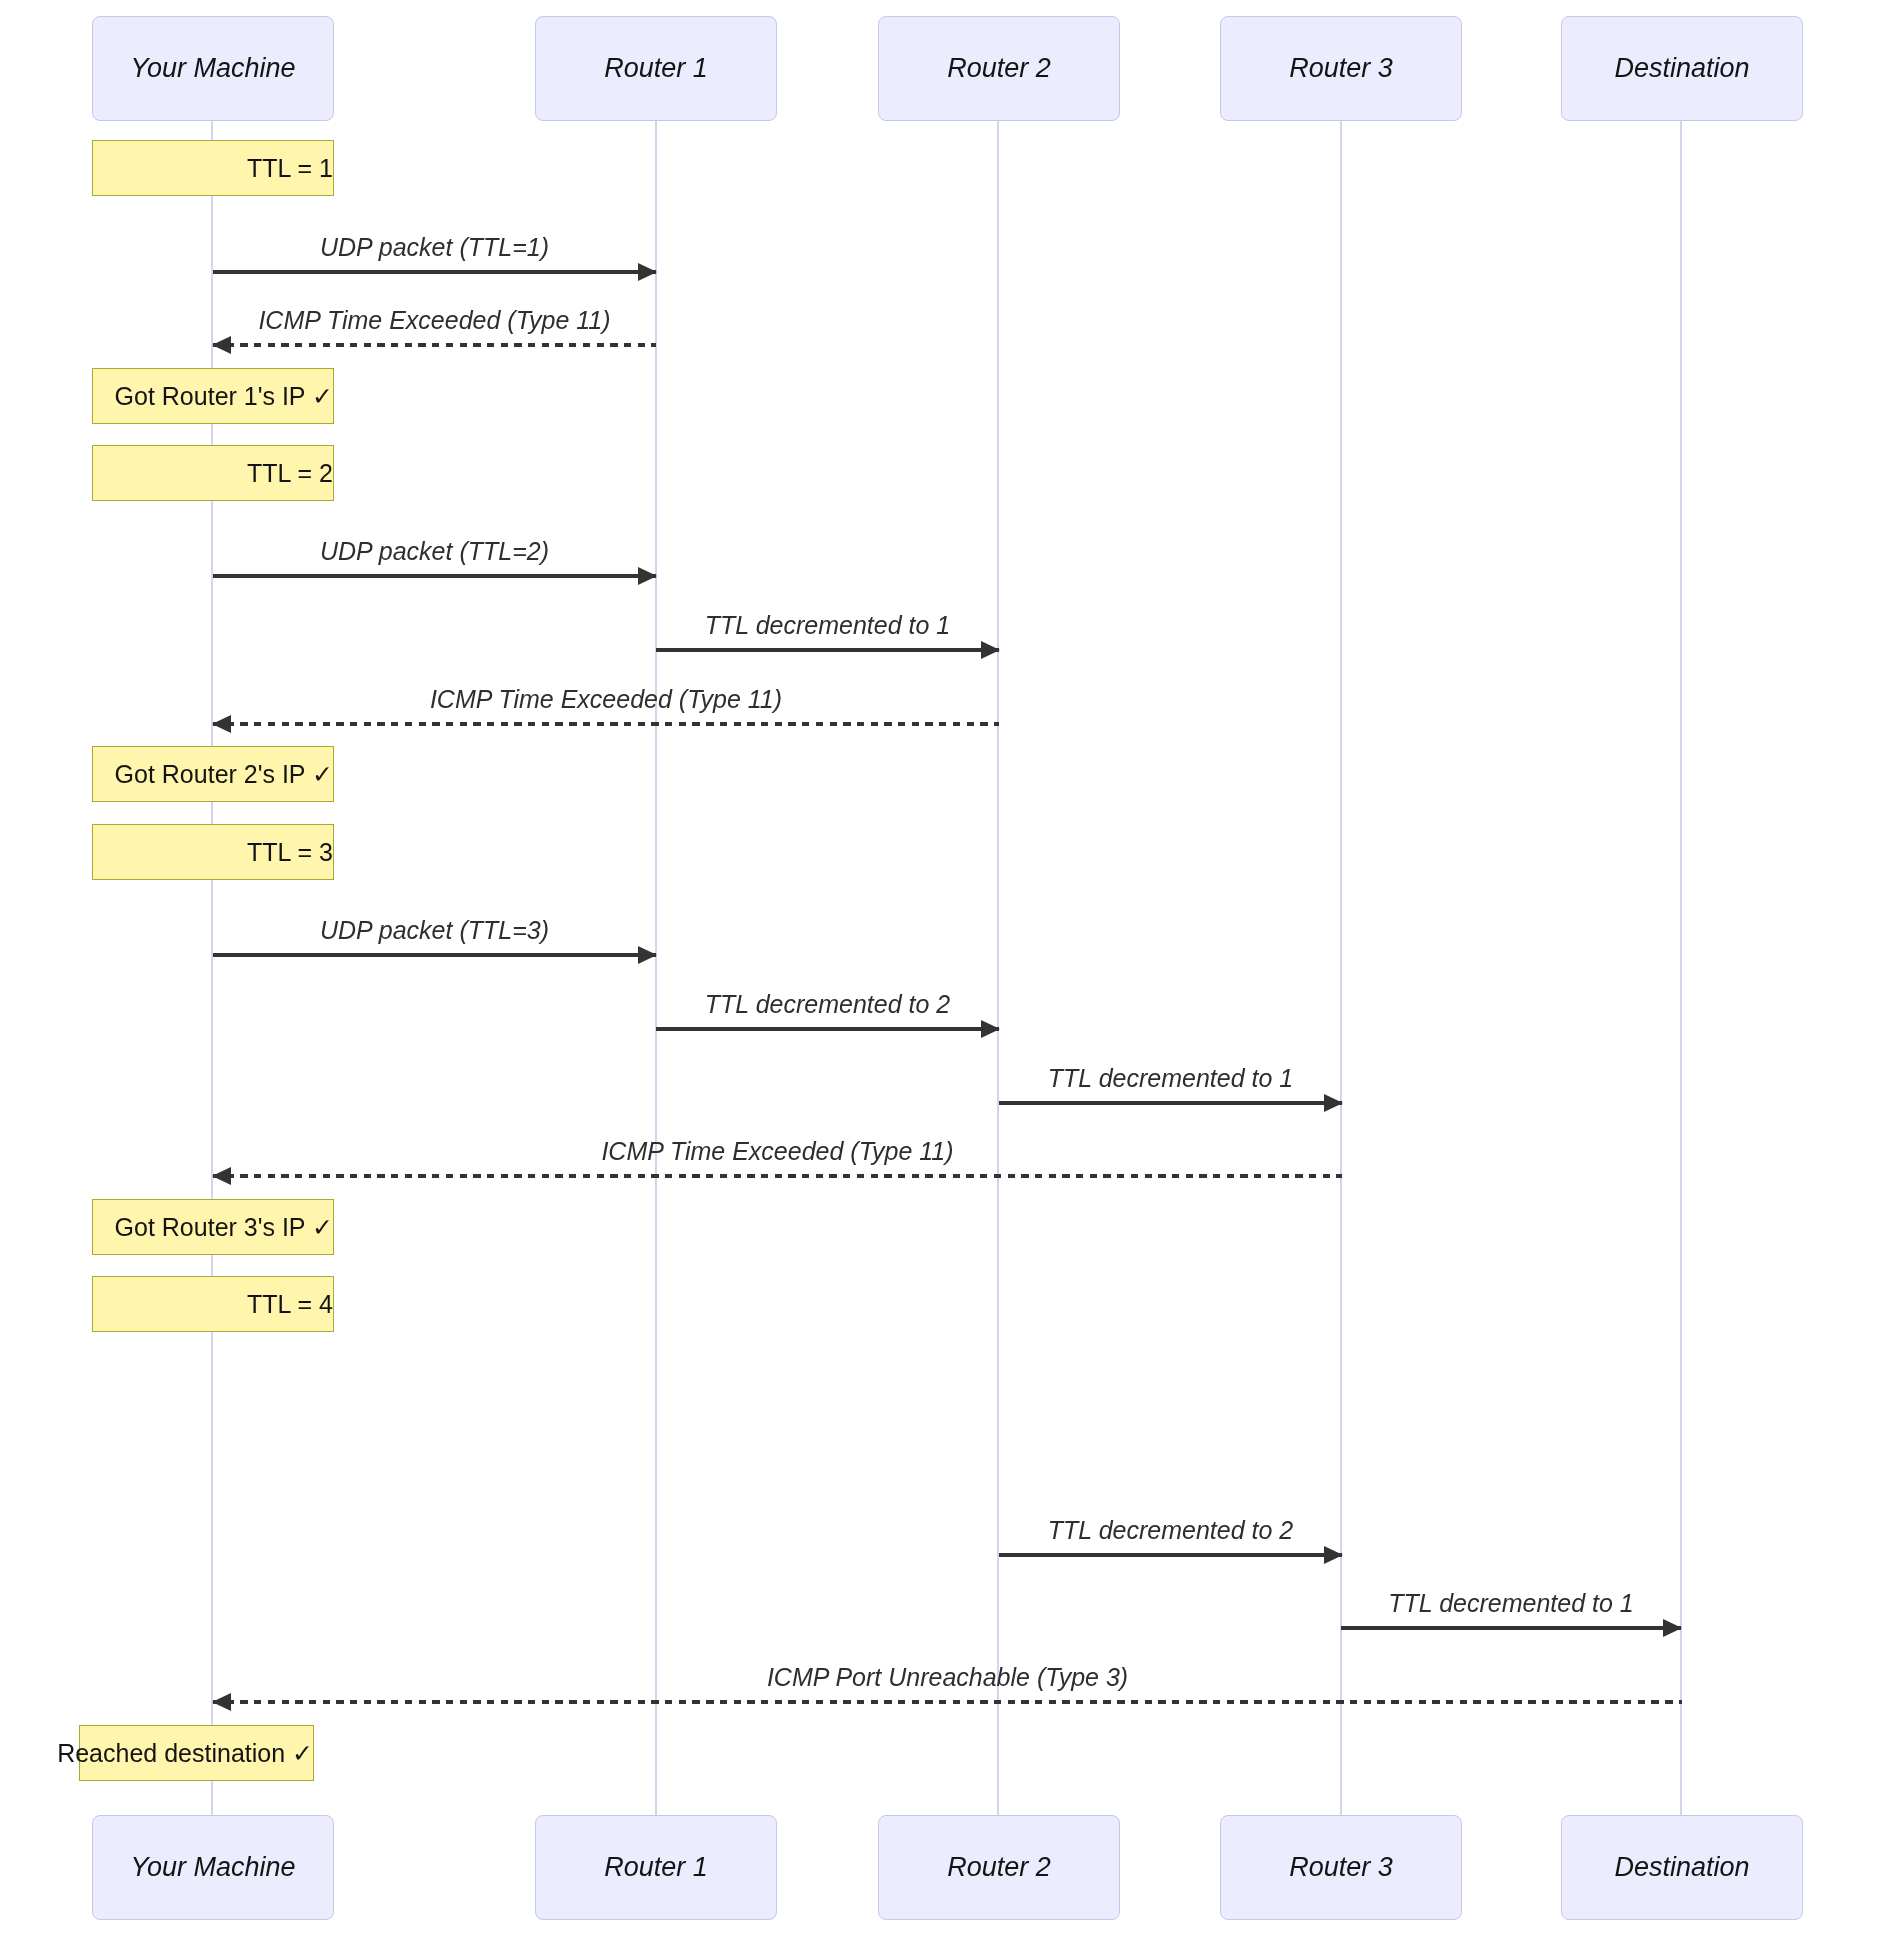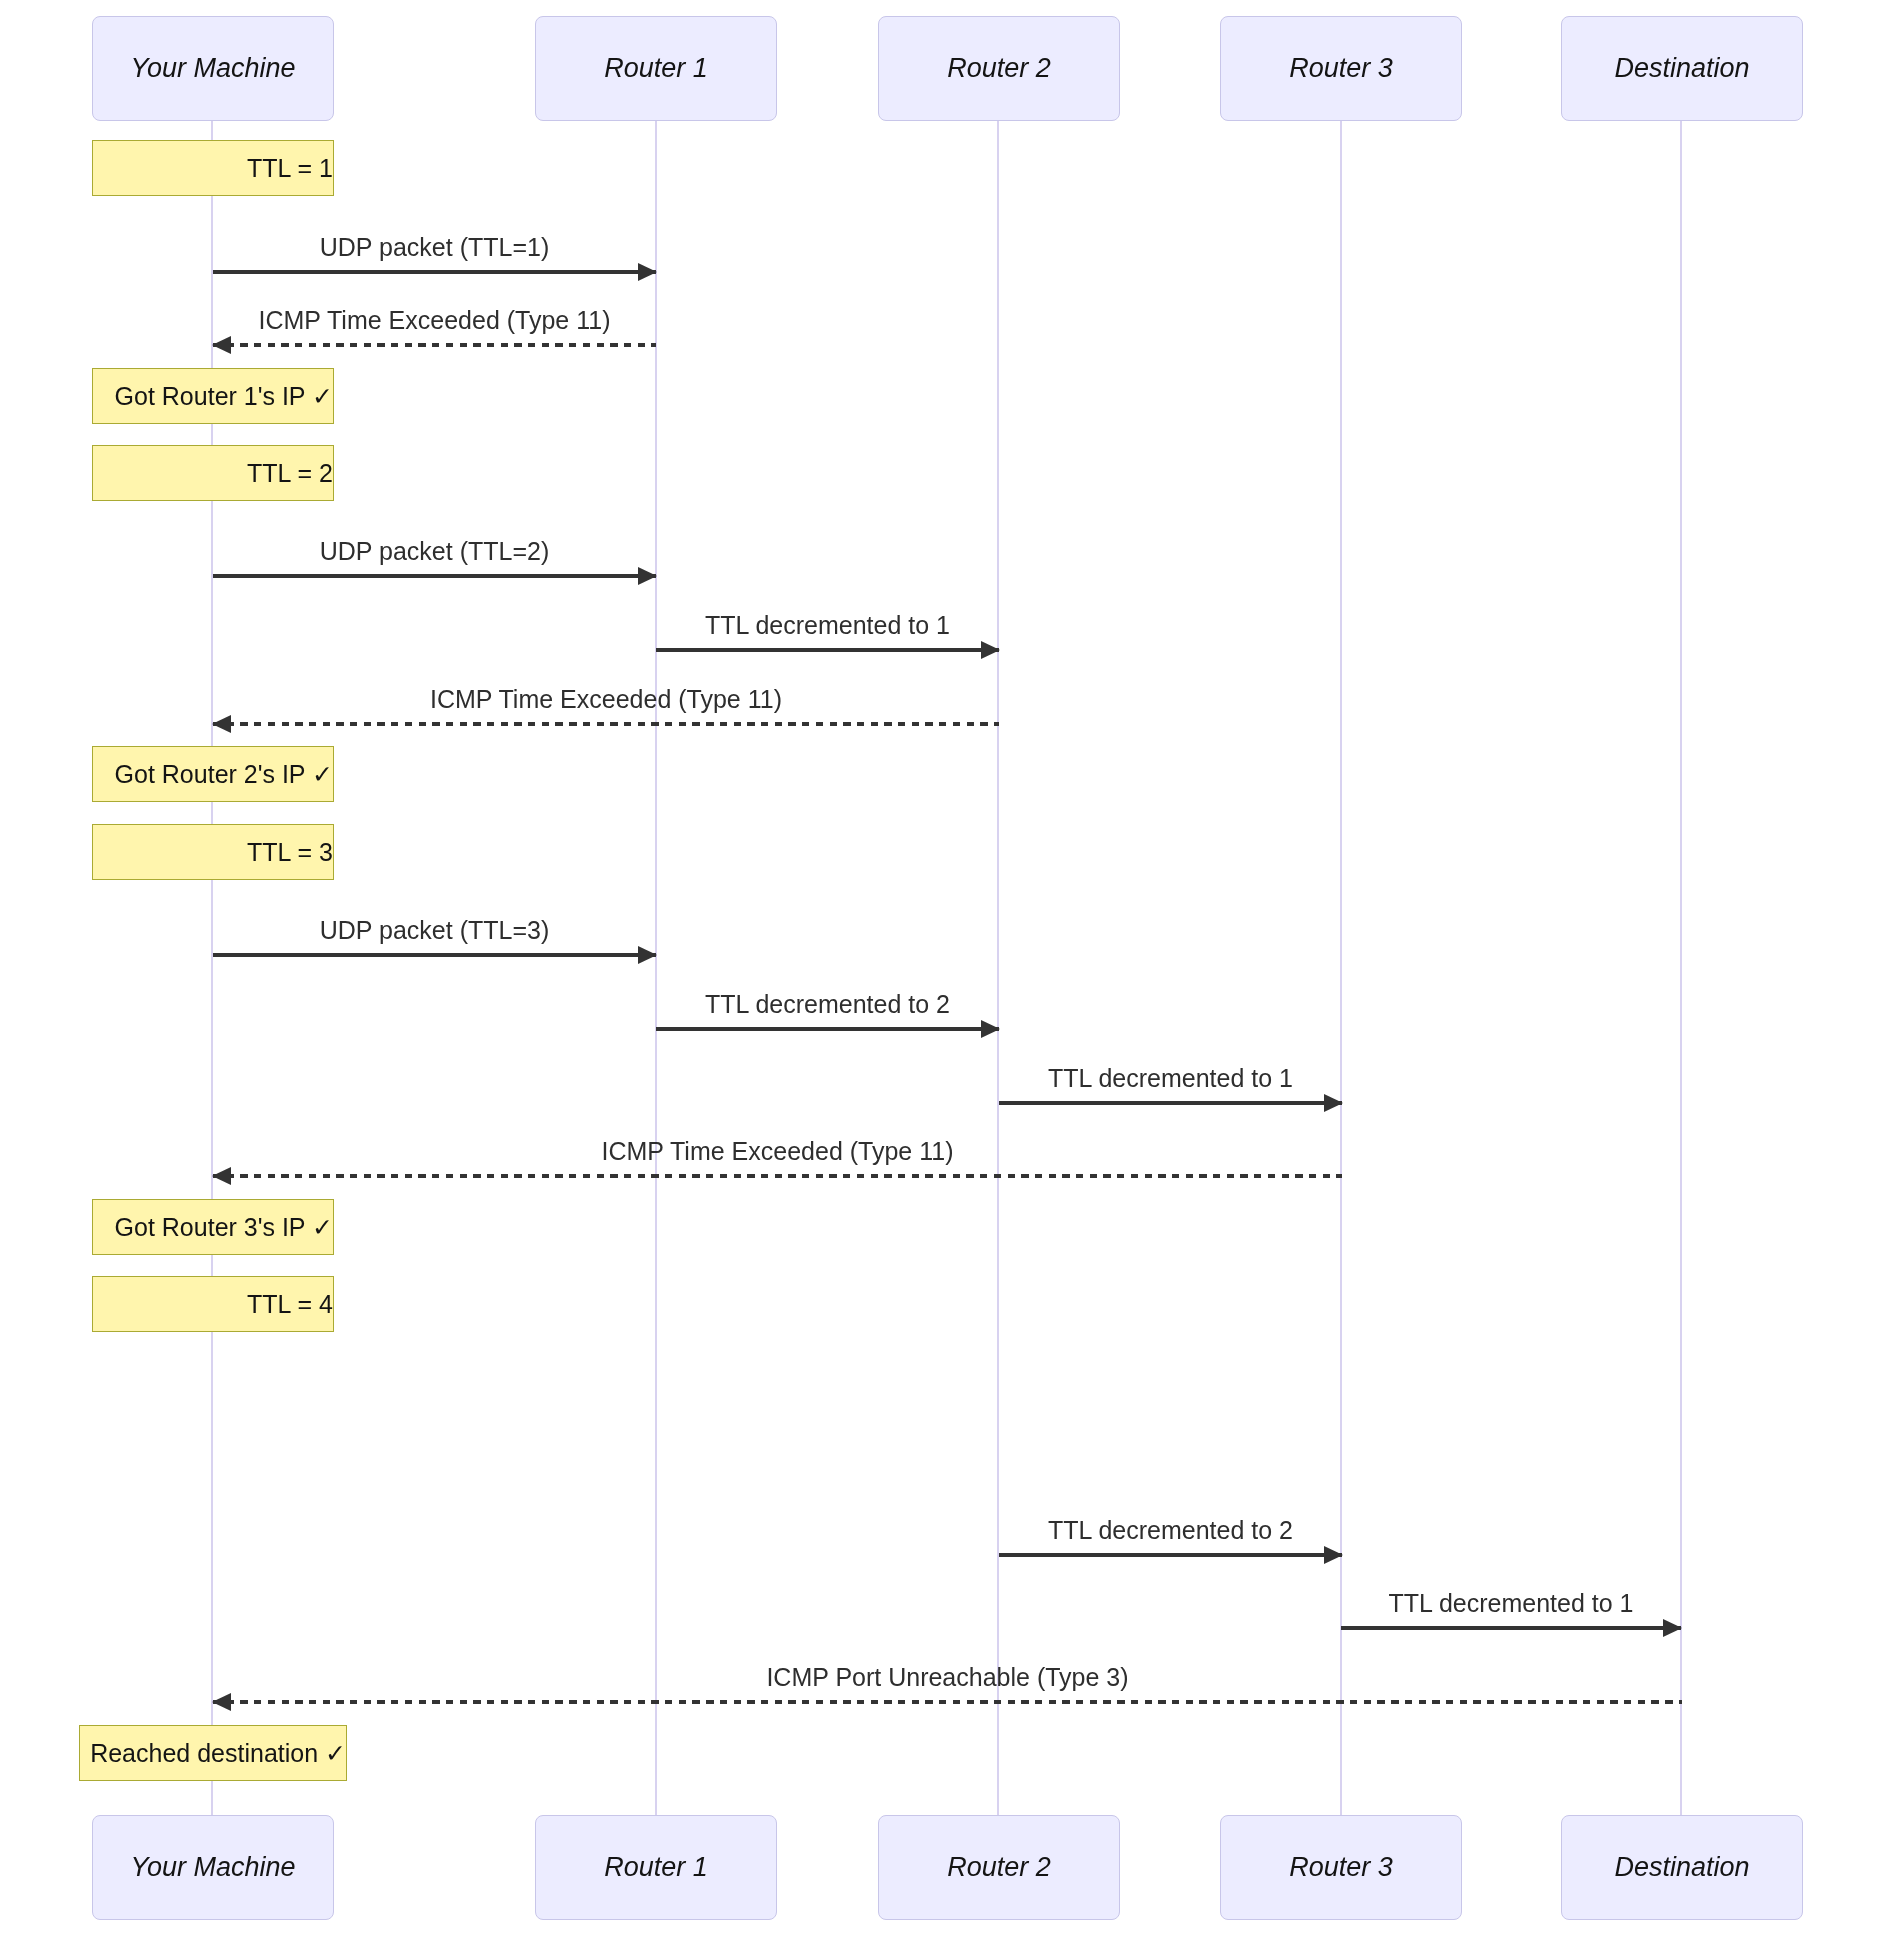--- a/index.html
+++ b/index.html
@@ -36,20 +36,21 @@
     font-size:25px;color:#141414;
     white-space:nowrap;
   }
   .msg{position:absolute;}
   .msg-label{
     height:34px;line-height:34px;
     text-align:center;
     font-size:25px;color:#2e2e2e;
     white-space:nowrap;
     margin-bottom:6.4px;
+    font-style:italic;
   }
   .msg-line{position:relative;height:3.2px;}
   .msg-line.solid{background:#333333;}
   .msg-line.dashed{
     background:repeating-linear-gradient(90deg,#333333 0 7.3px,transparent 7.3px 13.7px);
   }
   .msg-line .head{
     content:"";
     position:absolute;top:50%;
     width:0;height:0;
@@ -123,21 +124,21 @@
     </div>
   <div class="note" style="left:92px;top:824px;width:242px">
       <span>TTL = 3</span>
     </div>
   <div class="note" style="left:92px;top:1199px;width:242px">
       <span>Got Router 3's IP ✓</span>
     </div>
   <div class="note" style="left:92px;top:1276px;width:242px">
       <span>TTL = 4</span>
     </div>
-  <div class="note" style="left:79px;top:1725px;width:268px">
+  <div class="note" style="left:79px;top:1725px;width:235px">
       <span>Reached destination ✓</span>
     </div>
 
   <div class="msg" style="left:213px;top:230px;width:443px">
     <div class="msg-label">UDP packet (TTL=1)</div>
     <div class="msg-line solid to-right">
         <span class="head"></span>
       </div>
   </div>
   <div class="msg" style="left:213px;top:303px;width:443px">

